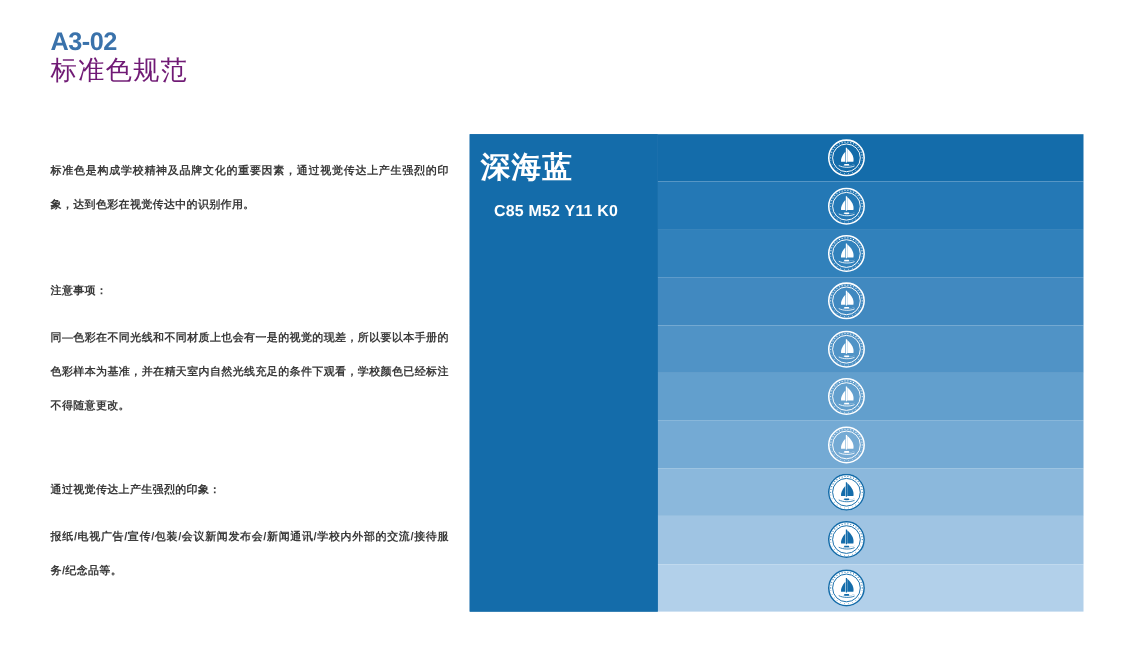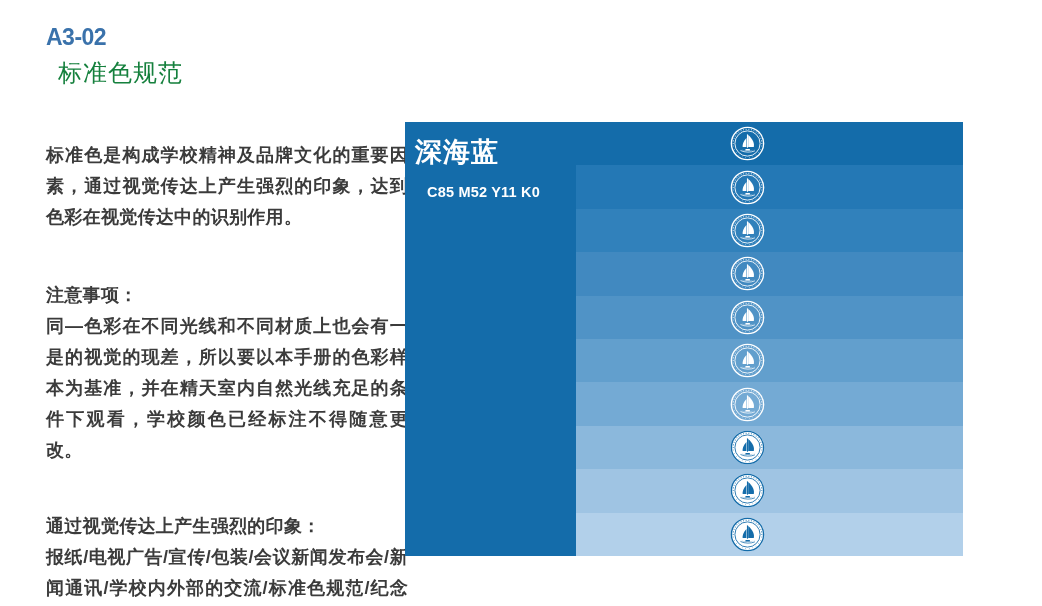--- a/index.html
+++ b/index.html
@@ -27,49 +27,49 @@
     font-size: 23px;
     font-weight: bold;
     color: #3a72ab;
     letter-spacing: -0.5px;
     line-height: 1.0;
     margin: 0 0 4px 0;
   }
   .page-subtitle {
     font-size: 24px;
     font-weight: normal;
-    color: #15803d;
+    color: #701a75;
     line-height: 1.0;
-    margin: 12px;
+    margin: 0;
     letter-spacing: 1px;
   }
 
   .body-blocks {
     position: absolute;
     left: 46px;
     top: 140px;
     width: 362px;
   }
   .para {
-    font-size: 18px;
+    font-size: 10px;
     color: #3b3b3b;
     line-height: 31px;
     letter-spacing: 0.3px;
     margin: 0;
     text-align: justify;
     font-weight: 600;
   }
-  .para + .para { margin-top: 0; }
+  .para + .para { margin-top: 12px; }
   .block-gap-1 { height: 47px; }
   .block-gap-2 { height: 45px; }
 
   
   .color-panel {
     position: absolute;
-    left: 405px;
+    left: 427px;
     top: 122px;
     width: 558px;
     height: 434px;
   }
   .swatch-stack {
     position: absolute;
     left: 0;
     top: 0;
     width: 100%;
     height: 100%;
@@ -160,21 +160,21 @@
   <h2 class="page-subtitle">标准色规范</h2>
 </div>
 
 <div class="body-blocks">
   <p class="para">标准色是构成学校精神及品牌文化的重要因素，通过视觉传达上产生强烈的印象，达到色彩在视觉传达中的识别作用。</p>
   <div class="block-gap-1"></div>
   <p class="para">注意事项：</p>
   <p class="para">同—色彩在不同光线和不同材质上也会有一是的视觉的现差，所以要以本手册的色彩样本为基准，并在精天室内自然光线充足的条件下观看，学校颜色已经标注不得随意更改。</p>
   <div class="block-gap-2"></div>
   <p class="para">通过视觉传达上产生强烈的印象：</p>
-  <p class="para">报纸/电视广告/宣传/包装/会议新闻发布会/新闻通讯/学校内外部的交流/标准色规范/纪念品等。</p>
+  <p class="para">报纸/电视广告/宣传/包装/会议新闻发布会/新闻通讯/学校内外部的交流/接待服务/纪念品等。</p>
 </div>
 
 <div class="color-panel">
 
   <div class="swatch-stack">
       <div class="swatch-row">
         <div class="swatch-left" style="background: rgb(20, 108, 170);"></div>
         <div class="swatch-right" style="background: rgb(20, 108, 170);"></div>
       </div>
       <div class="swatch-row">

